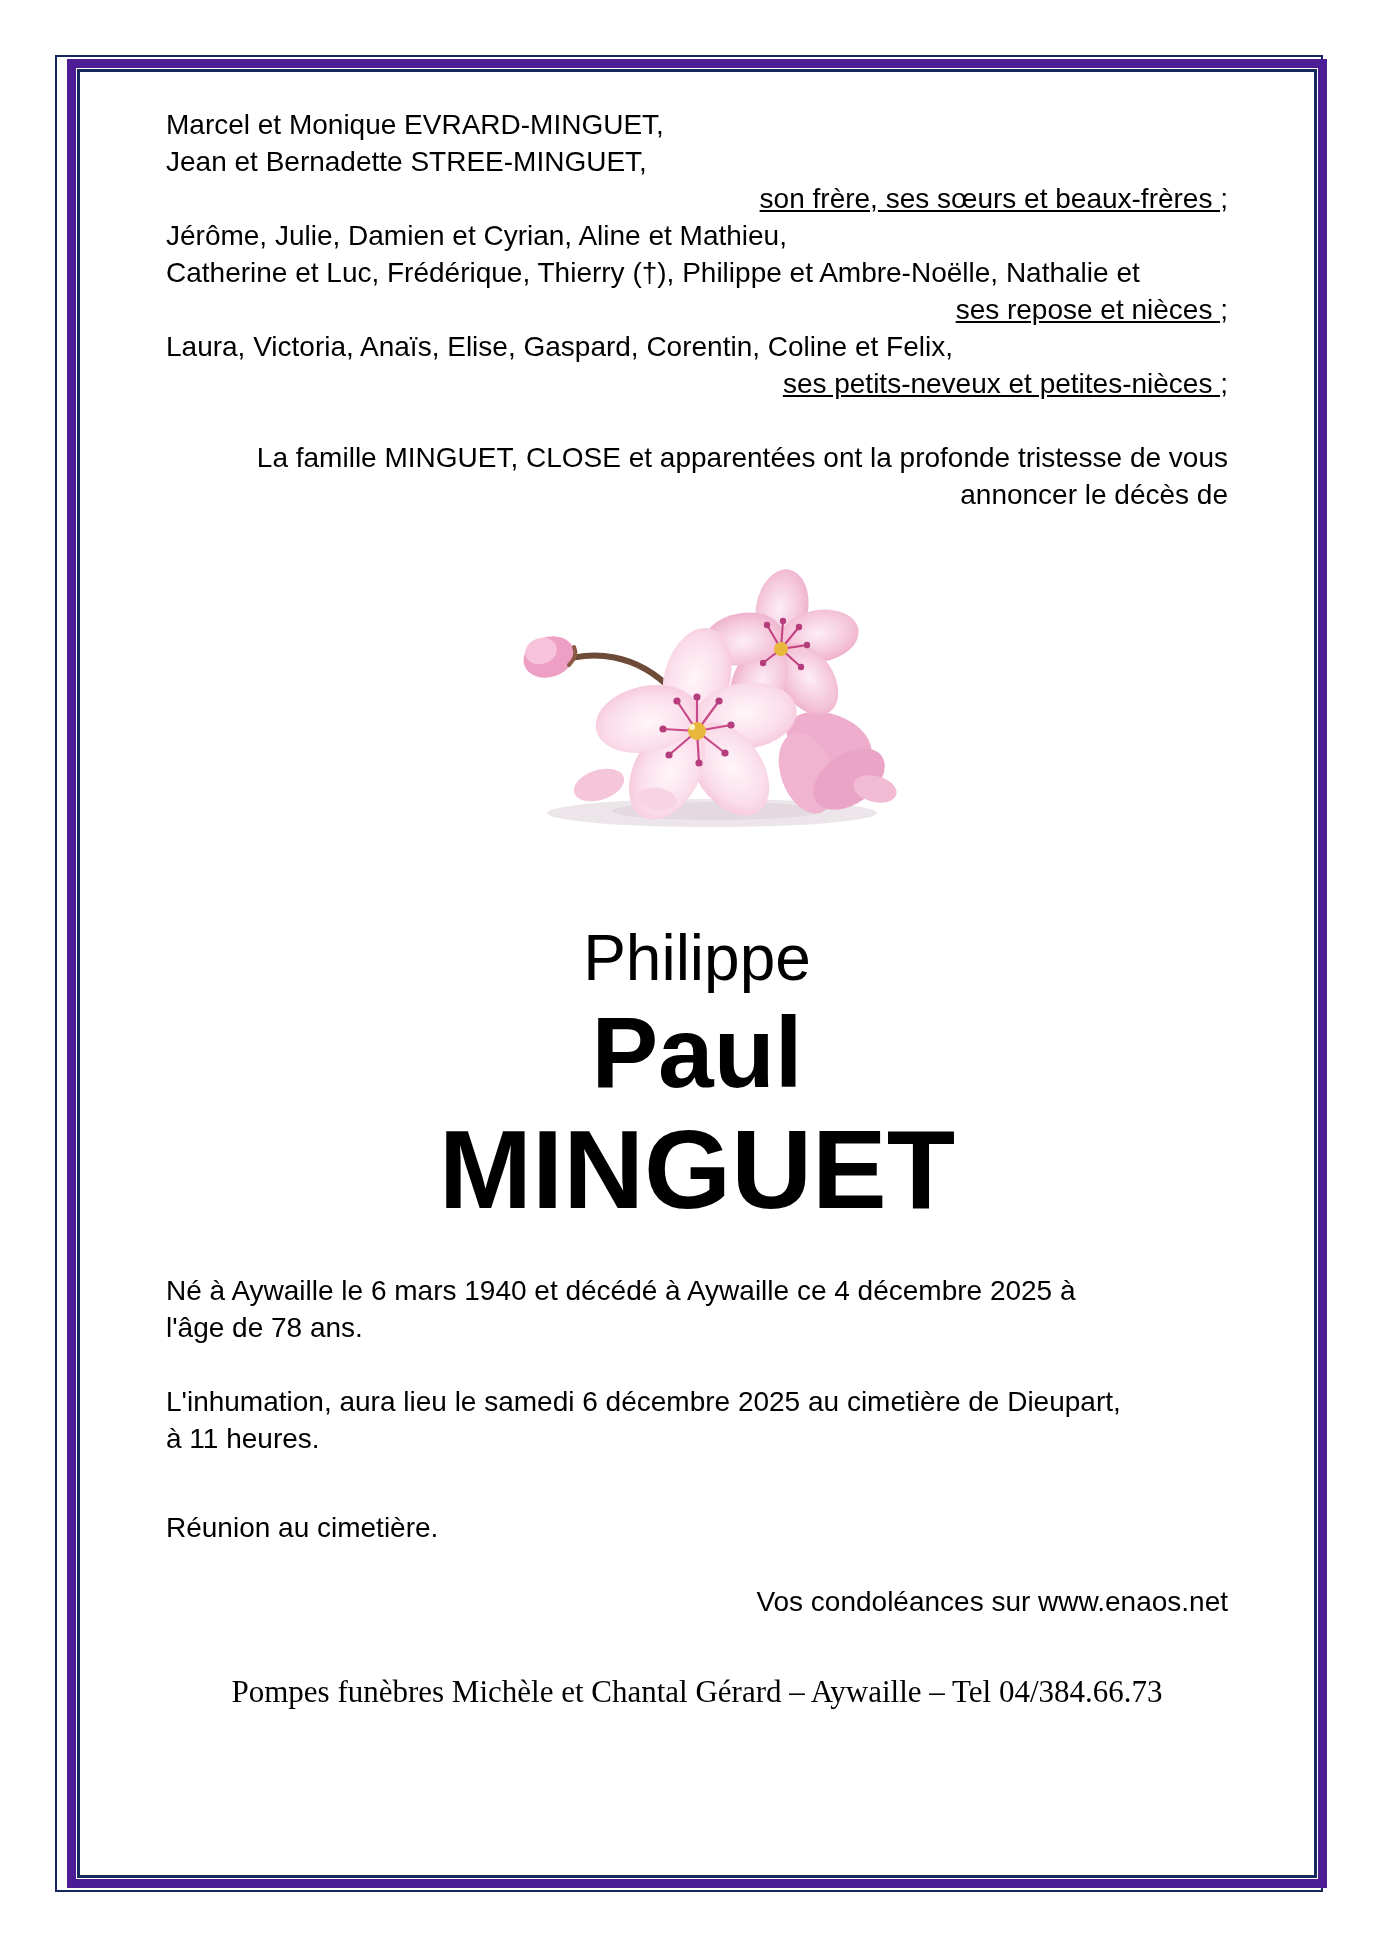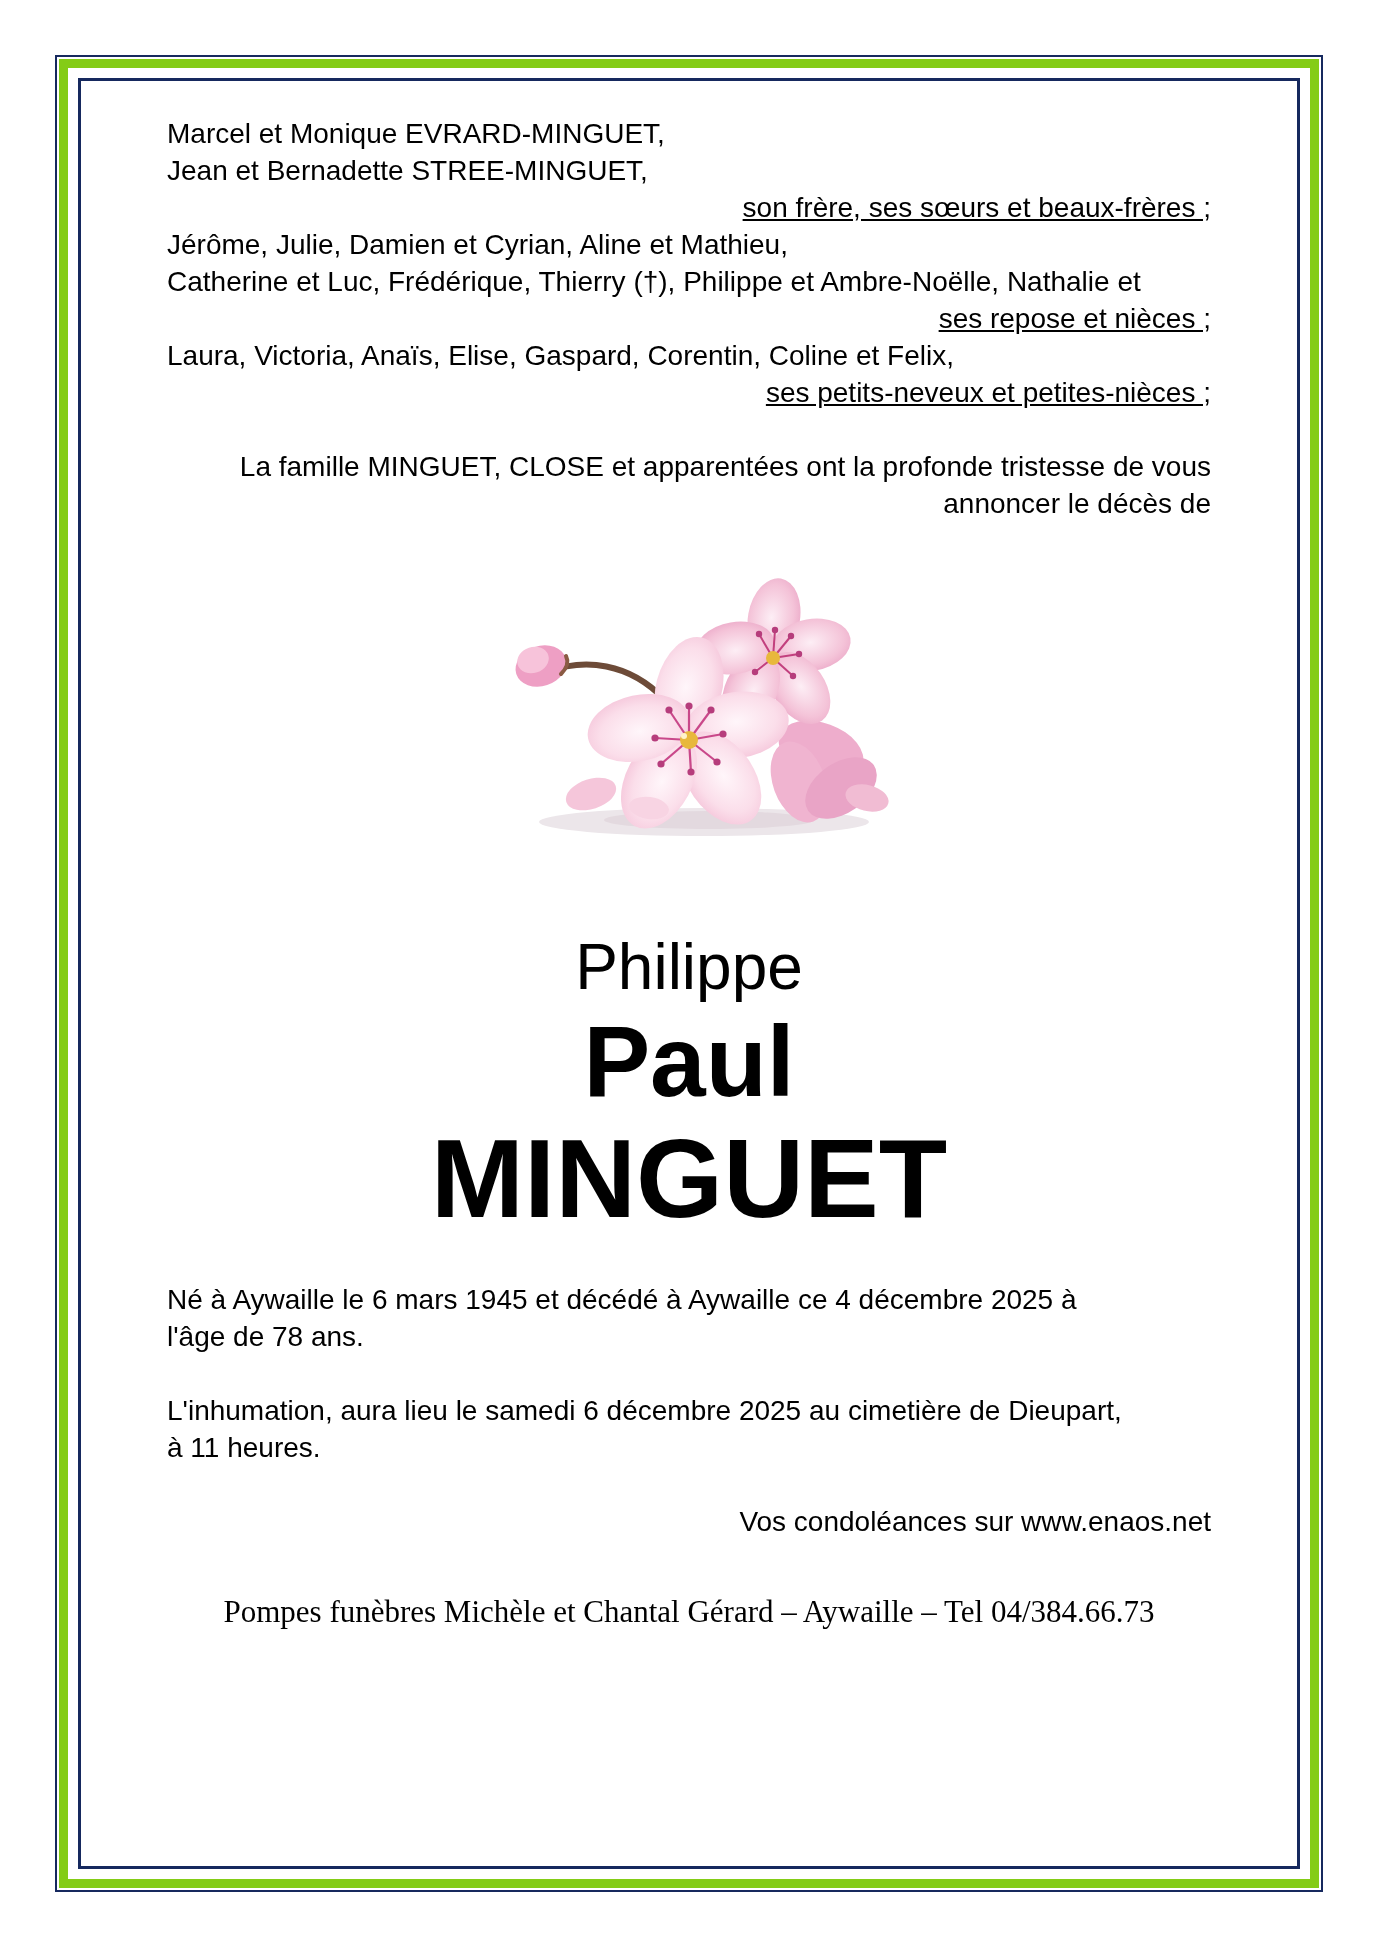--- a/index.html
+++ b/index.html
@@ -19,23 +19,24 @@
   
   .frame {
     position: absolute;
     top: 55px; left: 55px; right: 55px; bottom: 57px;
     border: 2px solid #16295e;
     padding: 2px;
     box-sizing: border-box;
   }
   .frame-mid {
     width: 100%; height: 100%;
-    border: 9px solid #84cc16;
-    padding: 10px;
+    border: 9px solid #4c1d95;
+    padding: 1px;
     box-sizing: border-box;
+    margin-left: 8px;
   }
   .frame-inner {
     width: 100%; height: 100%;
     border: 3px solid #16295e;
     box-sizing: border-box;
     overflow: hidden;
   }
   .content {
     padding: 34px 86px 0 86px;
     font-size: 28px;
@@ -201,30 +202,33 @@
               <ellipse cx="398" cy="248" rx="22" ry="13" transform="rotate(14 398 248)" fill="#f1bcd3"></ellipse>
               <ellipse cx="180" cy="258" rx="20" ry="11" transform="rotate(8 180 258)" fill="#f8d4e3"></ellipse>
             </svg>
           </div>
 
           <div class="salutation">Philippe</div>
           <div class="name-first">Paul</div>
           <div class="name-last">MINGUET</div>
 
           <div class="para first">
-            <div class="line">Né à Aywaille le 6 mars 1945 et décédé à Aywaille ce 4 décembre 2025 à</div>
+            <div class="line">Né à Aywaille le 6 mars 1940 et décédé à Aywaille ce 4 décembre 2025 à</div>
             <div class="line">l'âge de 78 ans.</div>
           </div>
 
 
           <div class="para">
             <div class="line">L'inhumation, aura lieu le samedi 6 décembre 2025 au cimetière de Dieupart,</div>
             <div class="line">à 11 heures.</div>
           </div>
 
+          <div class="para reunion">
+            <div class="line">Réunion au cimetière.</div>
+          </div>
 
           <div class="condolences">Vos condoléances sur www.enaos.net</div>
 
           <div class="footer">Pompes funèbres Michèle et Chantal Gérard – Aywaille – Tel 04/384.66.73</div>
 
         </div>
       </div>
     </div>
   </div>
 

